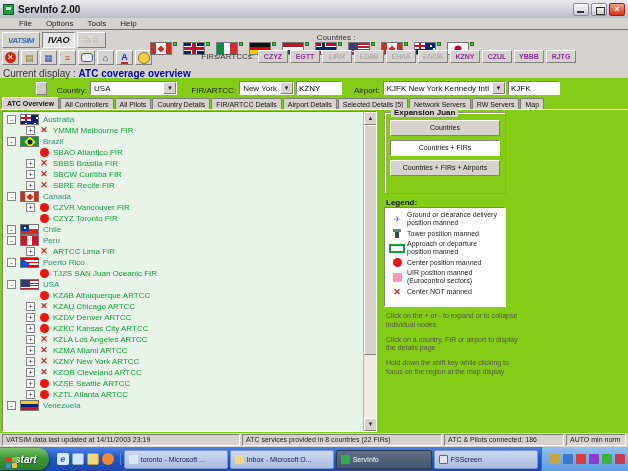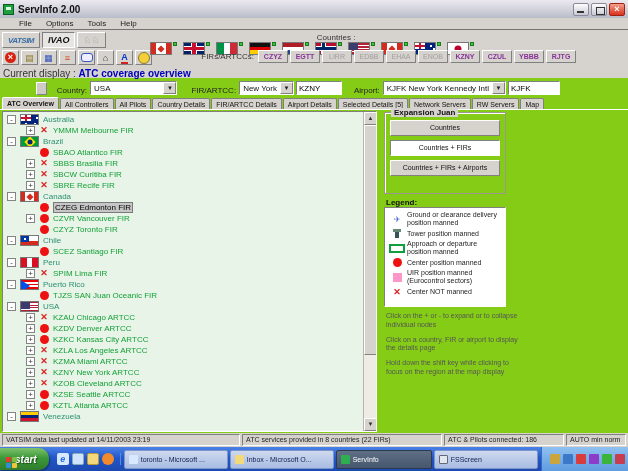--- a/index.html
+++ b/index.html
@@ -388,80 +388,73 @@
               <span class="nx">✕</span>
             </span>
             <span class="tlabel fir-l">SBRE Recife FIR</span>
           </div>
           <div class="trow ">
             <span class="expander">-</span>
             <span class="fl fl-sm fl-canada"></span>
             <span class="tlabel country">Canada</span>
           </div>
           <div class="trow fir">
-            <span class="expander blank">+</span>
-            <span class="st">
-              <span class="dot"></span>
-            </span>
-            <span class="tlabel fir-l sel">CZEG Edmonton FIR</span>
-          </div>
-          <div class="trow fir">
             <span class="expander">+</span>
             <span class="st">
               <span class="dot"></span>
             </span>
             <span class="tlabel fir-l">CZVR Vancouver FIR</span>
           </div>
           <div class="trow fir">
             <span class="expander blank">+</span>
             <span class="st">
               <span class="dot"></span>
             </span>
             <span class="tlabel fir-l">CZYZ Toronto FIR</span>
           </div>
           <div class="trow ">
             <span class="expander">-</span>
             <span class="fl fl-sm fl-chile"></span>
             <span class="tlabel country">Chile</span>
           </div>
-          <div class="trow fir">
-            <span class="expander blank">+</span>
-            <span class="st">
-              <span class="dot"></span>
-            </span>
-            <span class="tlabel fir-l">SCEZ Santiago FIR</span>
-          </div>
           <div class="trow ">
             <span class="expander">-</span>
             <span class="fl fl-sm fl-peru"></span>
             <span class="tlabel country">Peru</span>
           </div>
           <div class="trow fir">
             <span class="expander">+</span>
             <span class="st">
               <span class="nx">✕</span>
             </span>
-            <span class="tlabel fir-l">SPIM Lima FIR</span>
+            <span class="tlabel fir-l">ARTCC Lima FIR</span>
           </div>
           <div class="trow ">
             <span class="expander">-</span>
             <span class="fl fl-sm fl-puertorico"></span>
             <span class="tlabel country">Puerto Rico</span>
           </div>
           <div class="trow fir">
             <span class="expander blank">+</span>
             <span class="st">
               <span class="dot"></span>
             </span>
             <span class="tlabel fir-l">TJZS SAN Juan Oceanic FIR</span>
           </div>
           <div class="trow ">
             <span class="expander">-</span>
             <span class="fl fl-sm fl-usa"></span>
             <span class="tlabel country">USA</span>
+          </div>
+          <div class="trow fir">
+            <span class="expander blank">+</span>
+            <span class="st">
+              <span class="dot"></span>
+            </span>
+            <span class="tlabel fir-l">KZAB Albuquerque ARTCC</span>
           </div>
           <div class="trow fir">
             <span class="expander">+</span>
             <span class="st">
               <span class="nx">✕</span>
             </span>
             <span class="tlabel fir-l">KZAU Chicago ARTCC</span>
           </div>
           <div class="trow fir">
             <span class="expander">+</span>

